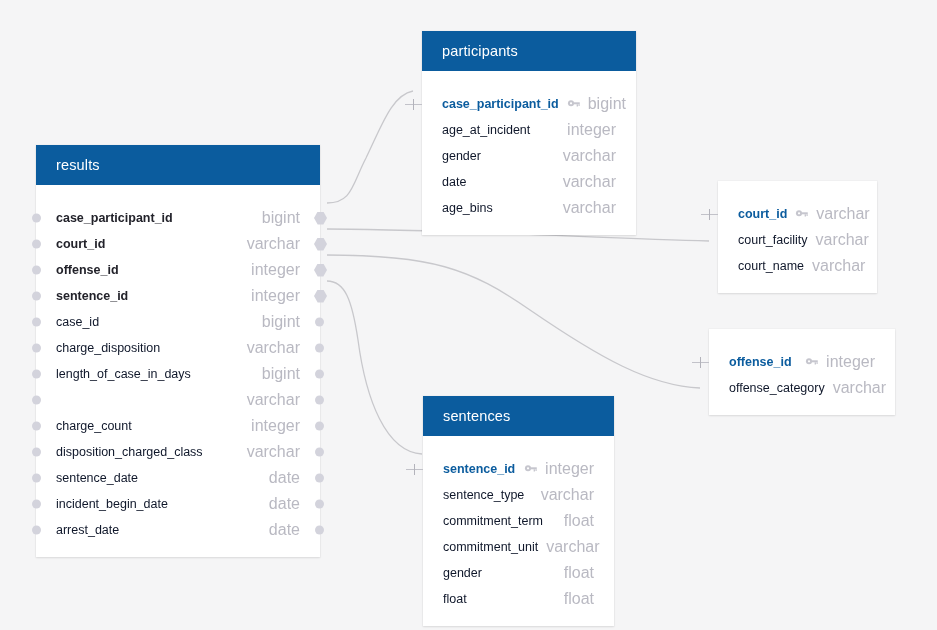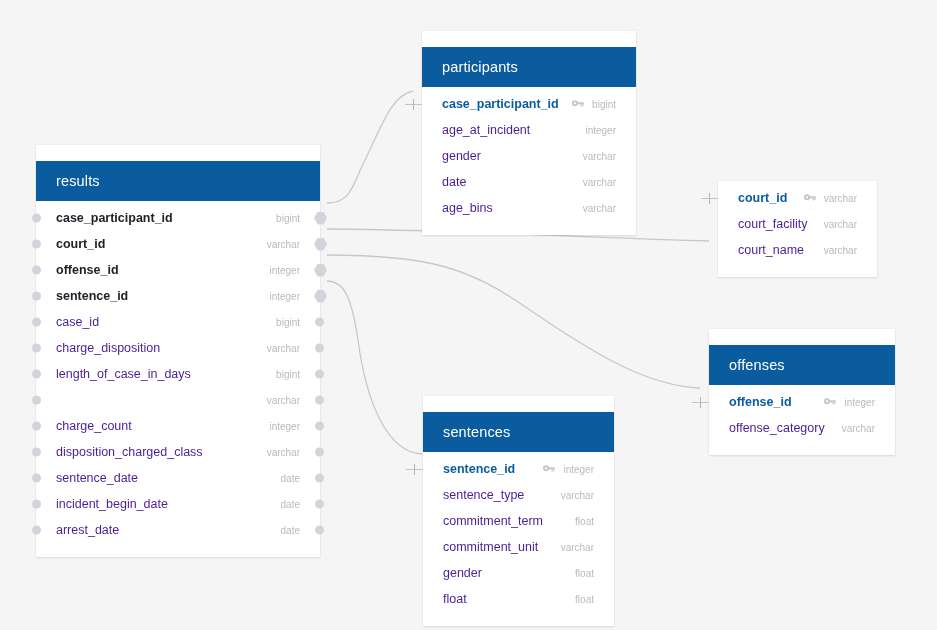--- a/index.html
+++ b/index.html
@@ -25,42 +25,41 @@
     background:#0b5c9e;
     color:#ffffff;
     height:40px;
     line-height:40px;
     padding:0 0 0 20px;
     font-size:14.5px;
     font-weight:400;
     letter-spacing:.15px;
     white-space:nowrap;
     overflow:hidden;
-    margin-top:16px;
-  }
-  .cols{padding-top:4px;}
+  }
+  .cols{padding-top:20px;}
   .col-row{
     position:relative;
     height:26px;
     display:flex;
     align-items:center;
     padding:0 20px 0 20px;
     box-sizing:border-box;
     white-space:nowrap;
   }
   .col-name{
     font-size:12.5px;
-    color:#4c1d95;
+    color:#0f172a;
     flex:0 0 auto;
   }
   .col-row.pk .col-name{color:#0b5c9e;font-weight:bold;}
   .col-row.fk .col-name{color:#22222a;font-weight:bold;}
   .spacer{flex:1 1 auto;min-width:8px;}
   .col-type{
-    font-size:10px;
+    font-size:16px;
     color:#b9b9c2;
     flex:0 0 auto;
     text-align:left;
   }
   .key-icon{
     flex:0 0 auto;
     margin-right:7px;
     display:inline-flex;
     align-items:center;
   }
@@ -271,21 +270,20 @@
           <span class="col-type">varchar</span>
         </div>
         <div class="col-row">
           <span class="col-name">court_name</span>
           <span class="spacer"></span>
           <span class="col-type">varchar</span>
         </div>
       </div>
     </div>
     <div class="table-card" style="left: 709px; top: 329px; width: 186px;">
-      <div class="table-header">offenses</div>
       <div class="cols">
         <div class="col-row pk">
           <span class="tick"></span>
           <span class="col-name">offense_id</span>
           <span class="spacer"></span>
           <span class="key-icon">
             <svg width="14" height="14" viewBox="0 0 16 16">
               <g fill="#c6c6ce">
                 <circle cx="4.6" cy="7.2" r="3.5"></circle>
                 <rect x="7.4" y="6.05" width="7.2" height="2.3"></rect>

